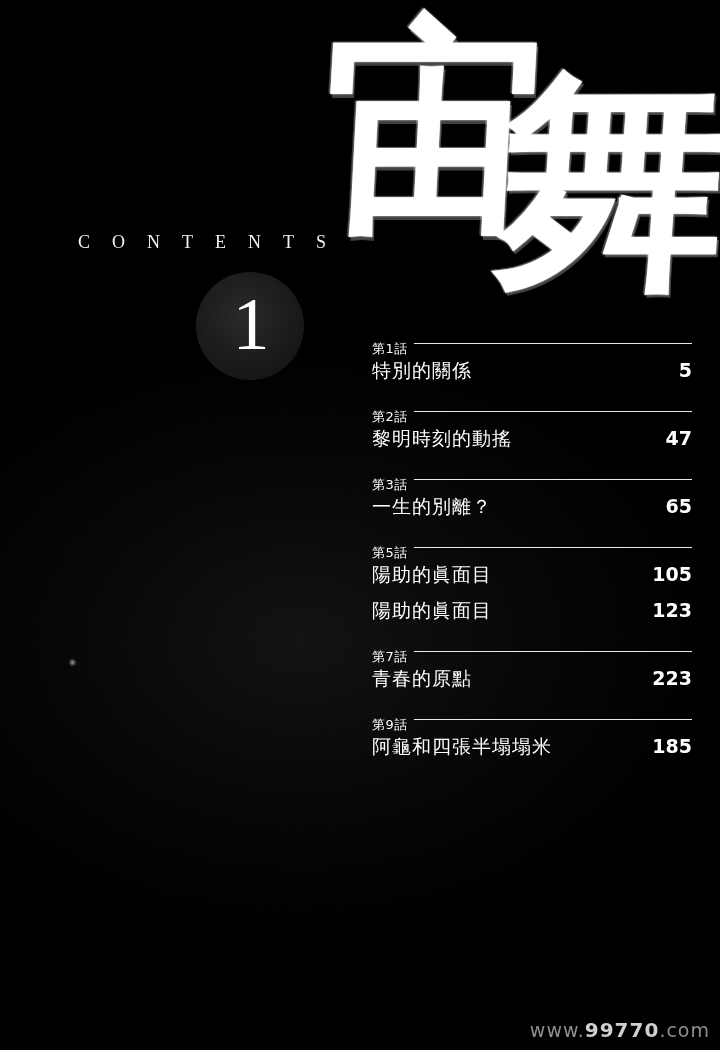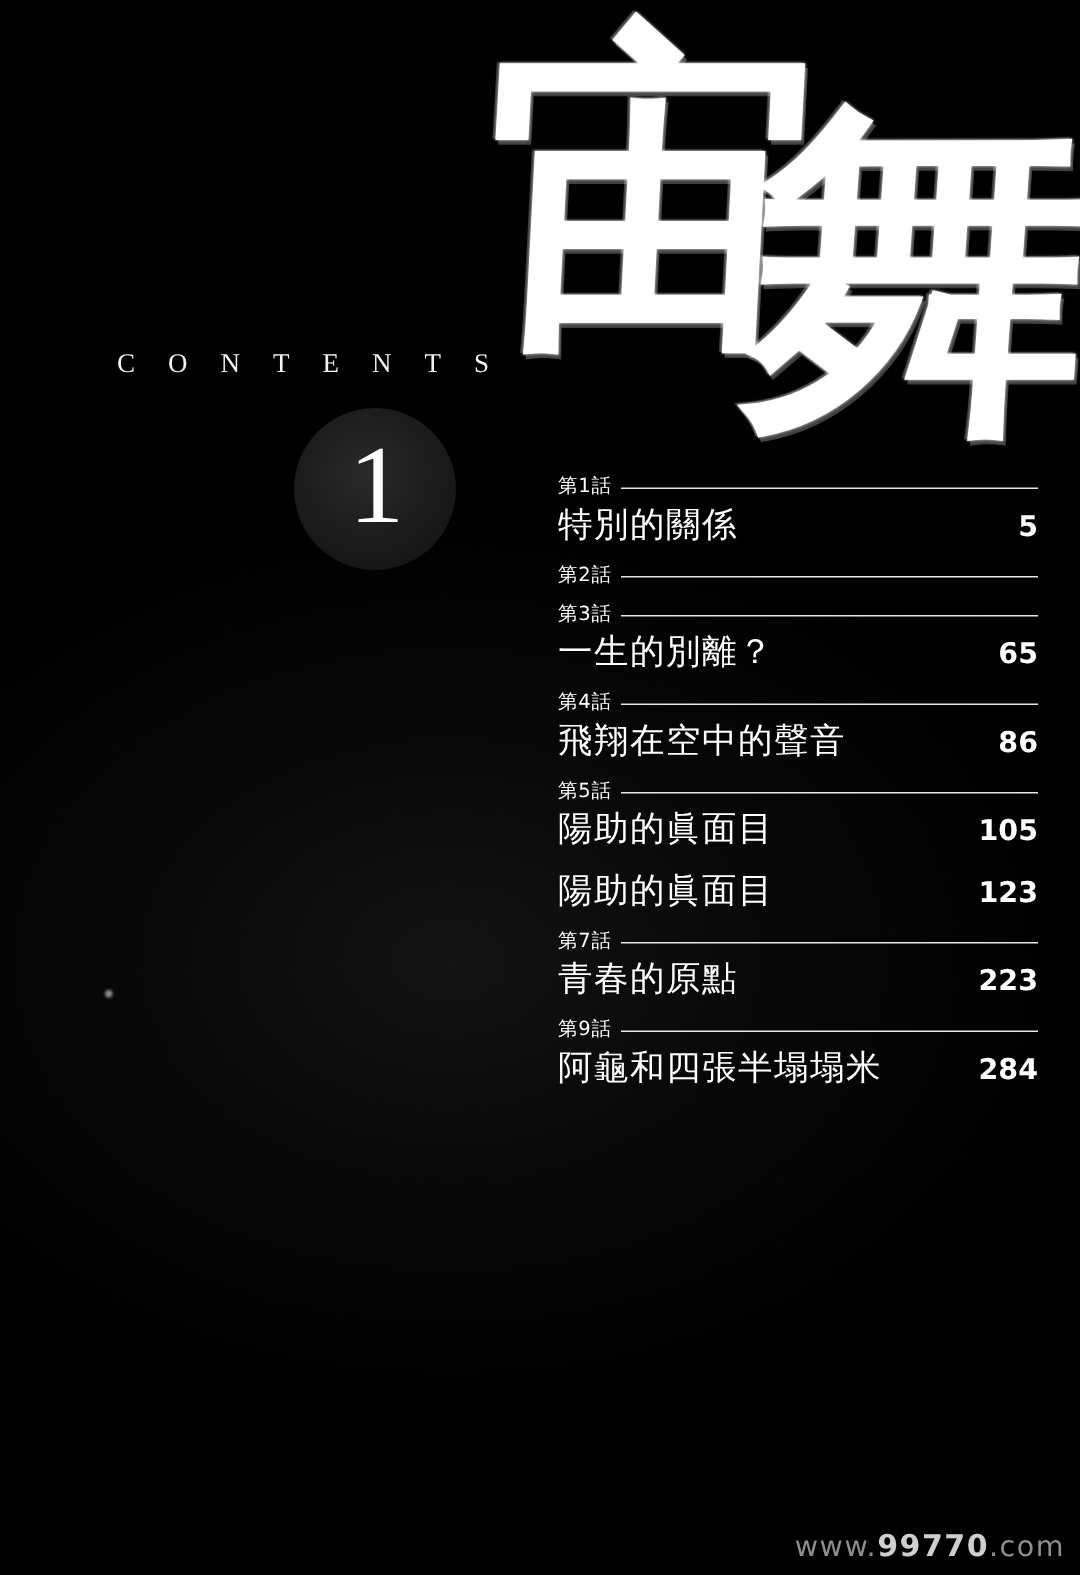--- a/index.html
+++ b/index.html
@@ -122,23 +122,24 @@
     position: absolute;
     left: 372px;
     top: 316px;
     width: 320px;
   }
   .toc-entry {
     margin-bottom: 10px;
   }
   .toc-head {
     display: flex;
-    align-items: center;
+    align-items: flex-start;
     gap: 6px;
     height: 16px;
+    margin-top: 24px;
   }
   .toc-head .ep {
     font-size: 13px;
     font-family: "DejaVu Sans", sans-serif;
     color: #ffffff;
     white-space: nowrap;
     letter-spacing: 0.5px;
   }
   .toc-head .rule {
     flex: 1;
@@ -146,21 +147,21 @@
     background: #e8e8e8;
     margin-top: 3px;
   }
   .toc-row {
     display: flex;
     align-items: baseline;
     justify-content: space-between;
     margin-top: 2px;
   }
   .toc-row .title {
-    font-size: 23px;
+    font-size: 19px;
     font-family: Liberation Mono, monospace;
     color: #ffffff;
     letter-spacing: 1px;
     white-space: nowrap;
   }
   .toc-row .page {
     font-size: 19px;
     font-family: "DejaVu Sans", sans-serif;
     font-weight: bold;
     color: #ffffff;
@@ -214,43 +215,37 @@
         <span class="title">特別的關係</span>
         <span class="page">5</span>
       </div>
     </div>
 
     <div class="toc-entry">
       <div class="toc-head">
         <span class="ep">第2話</span>
         <span class="rule"></span>
       </div>
+      <div class="toc-row">
+        <span class="title">黎明時刻的動搖</span>
+        <span class="page">47</span>
+      </div>
     </div>
 
     <div class="toc-entry">
       <div class="toc-head">
         <span class="ep">第3話</span>
         <span class="rule"></span>
       </div>
       <div class="toc-row">
         <span class="title">一生的別離？</span>
         <span class="page">65</span>
       </div>
     </div>
 
-    <div class="toc-entry">
-      <div class="toc-head">
-        <span class="ep">第4話</span>
-        <span class="rule"></span>
-      </div>
-      <div class="toc-row">
-        <span class="title">飛翔在空中的聲音</span>
-        <span class="page">86</span>
-      </div>
-    </div>
 
     <div class="toc-entry">
       <div class="toc-head">
         <span class="ep">第5話</span>
         <span class="rule"></span>
       </div>
       <div class="toc-row">
         <span class="title">陽助的眞面目</span>
         <span class="page">105</span>
       </div>
@@ -275,21 +270,21 @@
     </div>
 
 
     <div class="toc-entry">
       <div class="toc-head">
         <span class="ep">第9話</span>
         <span class="rule"></span>
       </div>
       <div class="toc-row">
         <span class="title">阿龜和四張半塌塌米</span>
-        <span class="page">284</span>
+        <span class="page">185</span>
       </div>
     </div>
 
   </div>
 
   <div id="watermark">
     <span>www.</span><span class="big">99770</span><span>.com</span>
   </div>
 
 </div>

